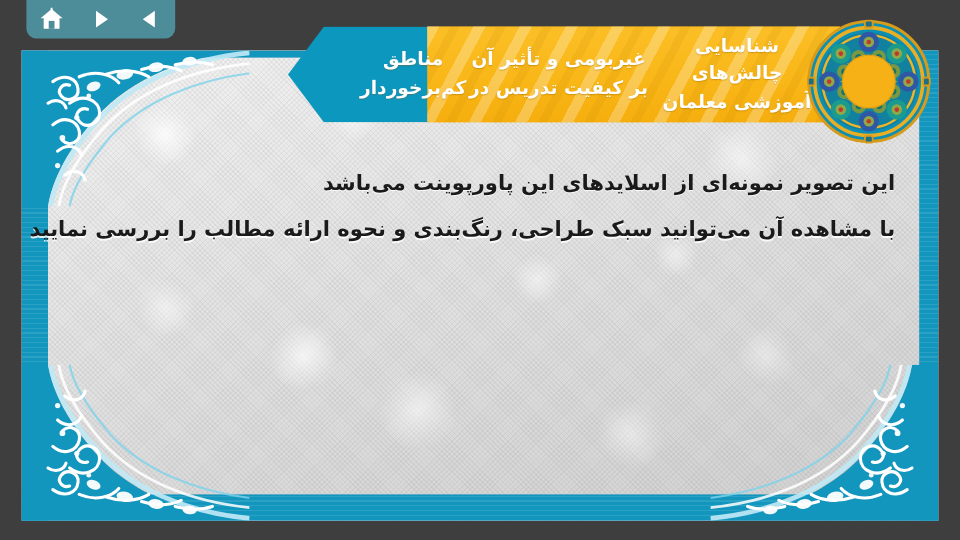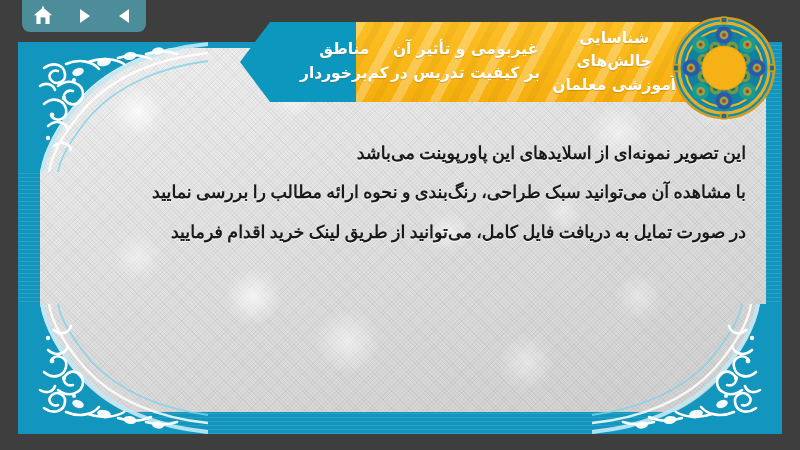--- a/index.html
+++ b/index.html
@@ -123,21 +123,21 @@
   .body-copy{
     position:absolute;right:36px;top:92px;left:34px;
     direction:rtl;text-align:right;
     color:#1a1a1a;
     font-size:17.5px;
     line-height:2.25;
     font-weight:700;
     text-shadow:0 1px 0 rgba(255,255,255,.85);
     z-index:20;
   }
-  .body-copy p{margin:0;white-space:nowrap;font-family:Liberation Serif, serif;}
+  .body-copy p{margin:0;white-space:nowrap;}
   .line-1{padding-right:0;}
   .line-2{padding-right:0;text-align:right;}
   .line-3{padding-right:0;}
 </style>
 </head>
 <body>
 
 <div id="stage">
 
   <div class="navbar">
@@ -266,21 +266,20 @@
             <circle cx="30" cy="96" r="2.2"></circle>
             <circle cx="56" cy="38" r="2"></circle>
           </g>
         </g>
       </svg>
     </div>
 
     <div class="body-copy">
       <p class="line-1">این تصویر نمونه‌ای از اسلایدهای این پاورپوینت می‌باشد</p>
       <p class="line-2">با مشاهده آن می‌توانید سبک طراحی، رنگ‌بندی و نحوه ارائه مطالب را بررسی نمایید</p>
-      <p class="line-3">در صورت تمایل به دریافت فایل کامل، می‌توانید از طریق لینک خرید اقدام فرمایید</p>
     </div>
   </div>
 
   <div class="ribbon">
     <div class="ribbon-tail"></div>
     <div class="ribbon-body"></div>
     <div class="title">
       <span>شناسایی چالش‌های آموزشی معلمان</span>
       <span>غیربومی و تأثیر آن بر کیفیت تدریس در</span>
       <span>مناطق کم‌برخوردار</span>

